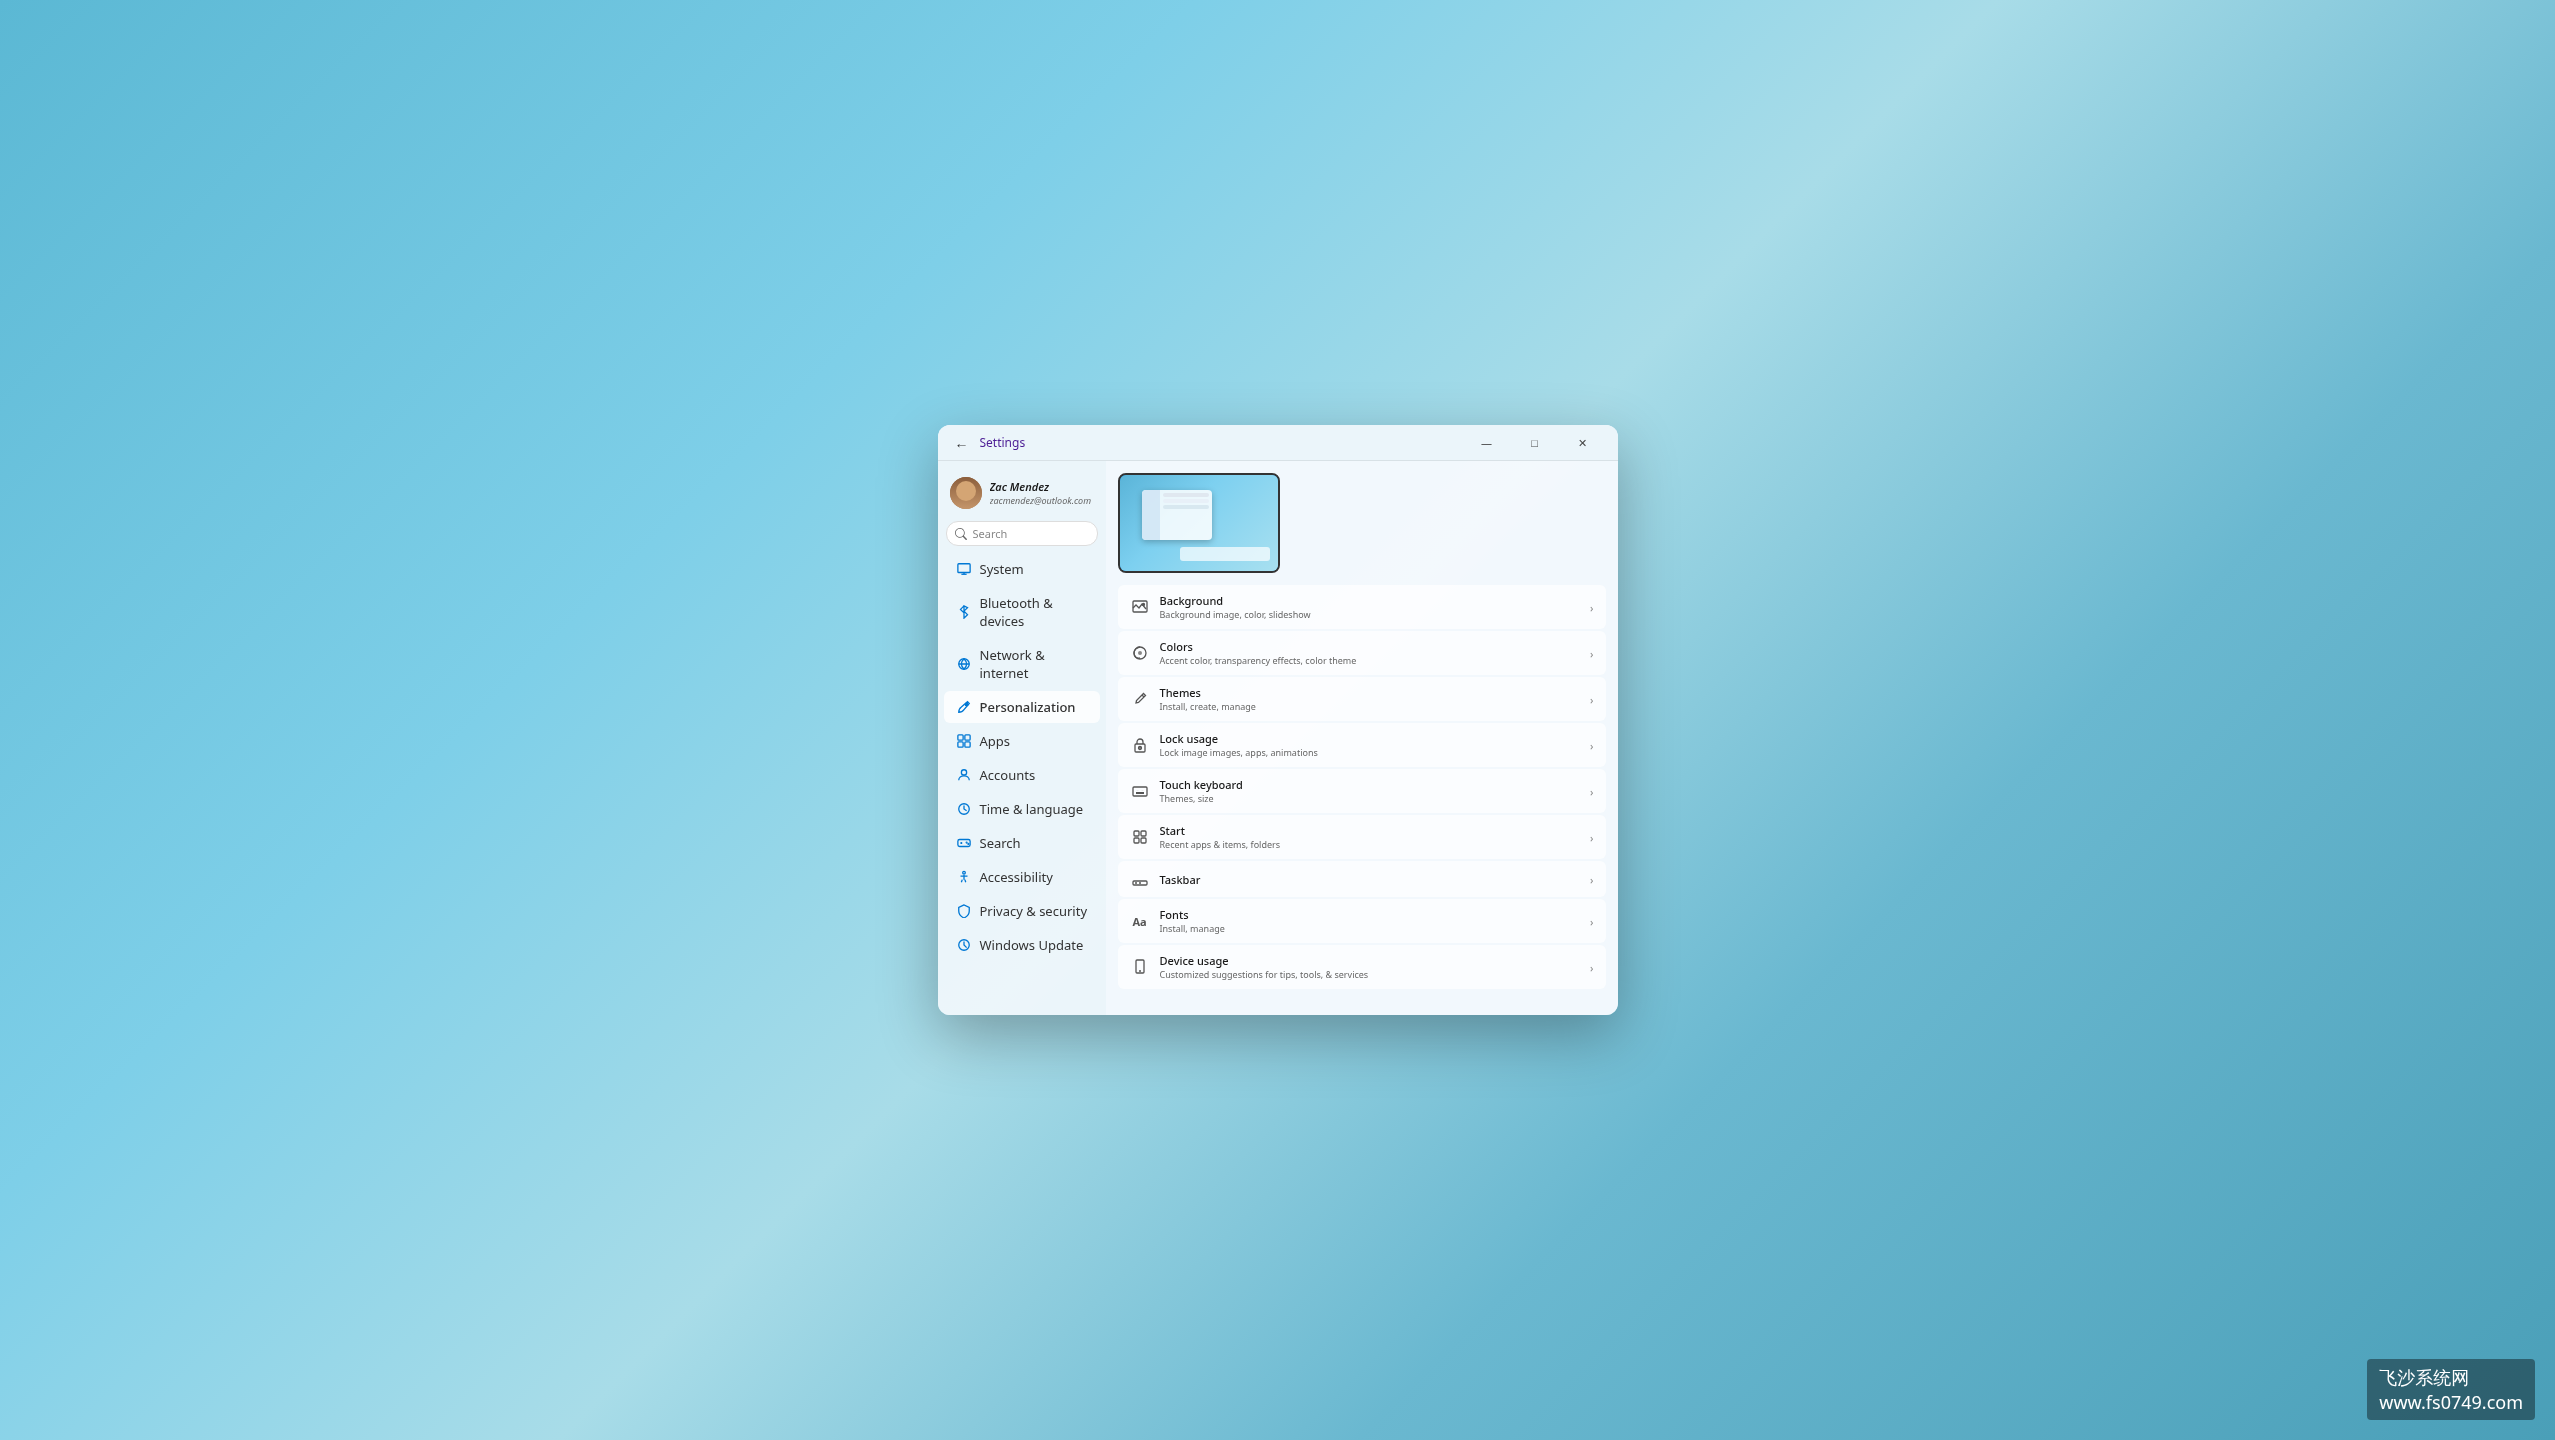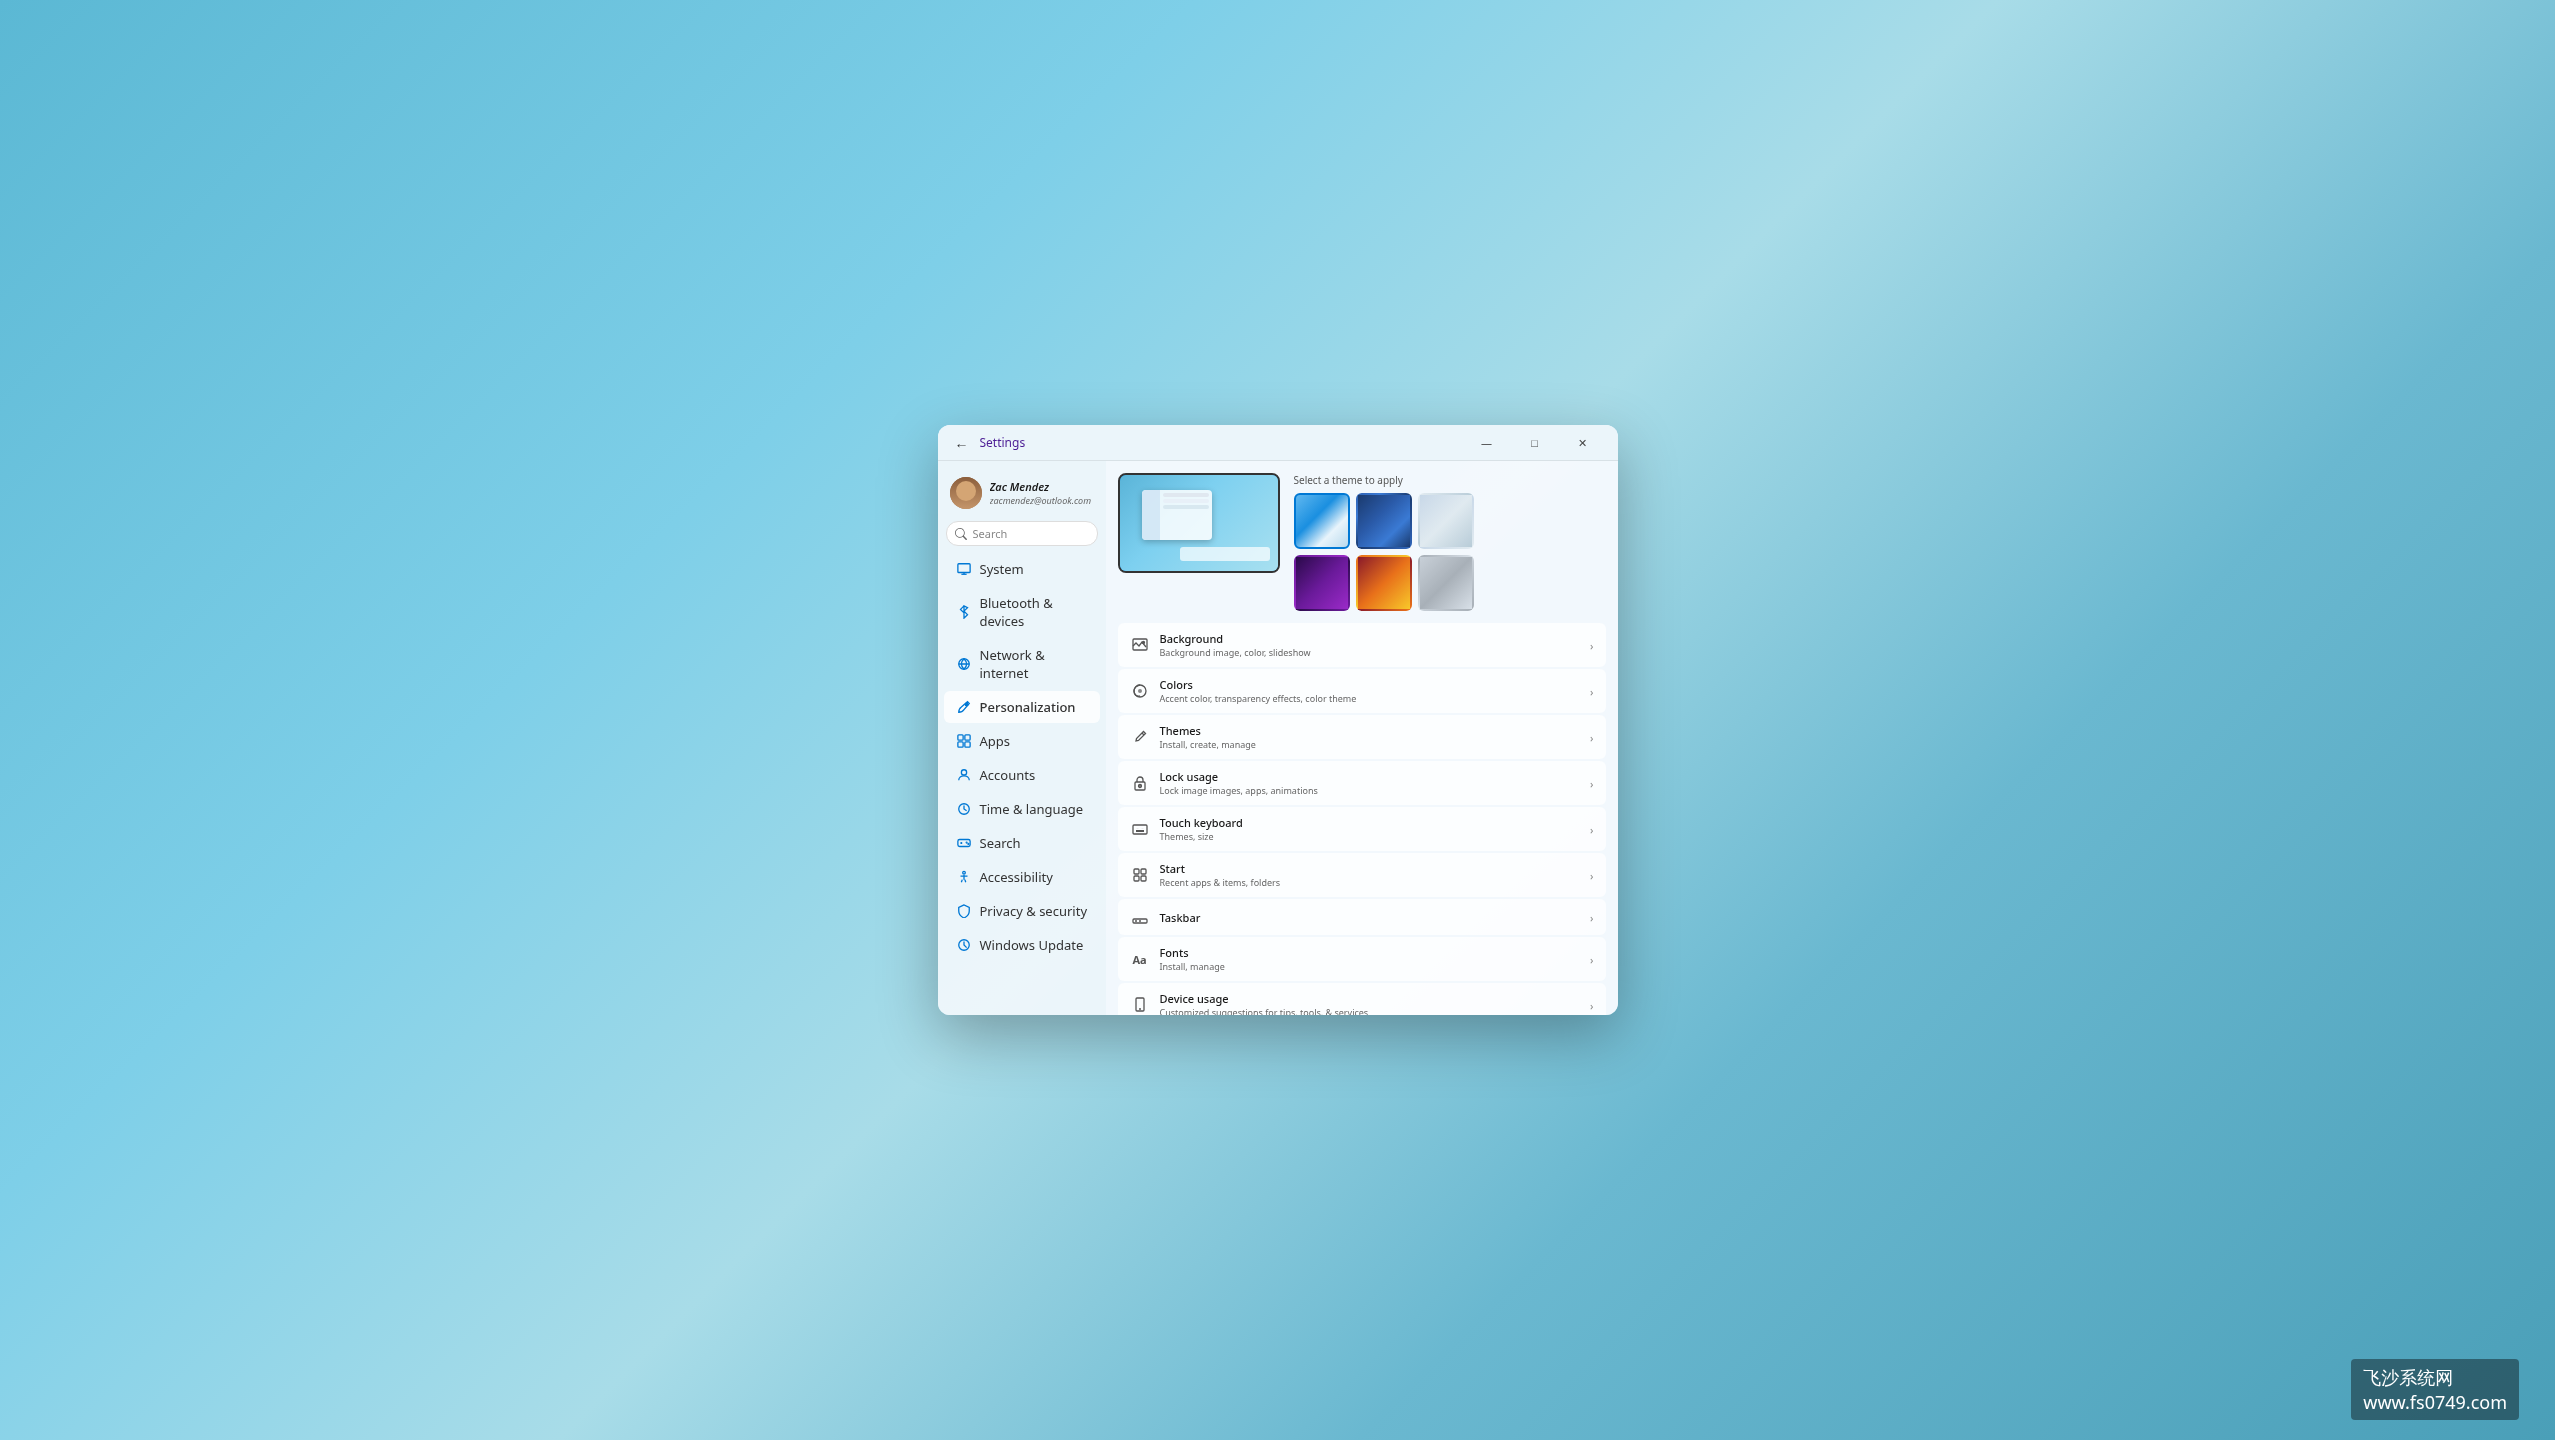--- a/index.html
+++ b/index.html
@@ -10,21 +10,21 @@
       display: flex;
       align-items: center;
       justify-content: center;
       font-family: 'Segoe UI', system-ui, sans-serif;
       overflow: hidden;
     }
 
     .watermark {
       position: fixed;
       bottom: 20px;
-      right: 36px;
+      right: 20px;
       background: rgba(0,0,0,0.4);
       color: white;
       font-size: 18px;
       padding: 6px 12px;
       border-radius: 4px;
       z-index: 9999;
     }
 
     .window {
       width: 680px;
@@ -515,31 +515,20 @@
                   <div style="height:4px;background:#e0e8f0;border-radius:2px;"></div>
                   <div style="height:4px;background:#e8f0f8;border-radius:2px;"></div>
                   <div style="height:4px;background:#d8e8f0;border-radius:2px;"></div>
                 </div>
               </div>
               <div style="position:absolute;left:60px;bottom:10px;right:8px;height:14px;background:rgba(255,255,255,0.7);border-radius:3px;"></div>
             </div>
           </div>
         </div>
 
-        <div class="theme-grid-container">
-          <div class="theme-label">Select a theme to apply</div>
-          <div class="theme-grid">
-            <div class="theme-thumb theme-thumb-1 selected"></div>
-            <div class="theme-thumb theme-thumb-2"></div>
-            <div class="theme-thumb theme-thumb-3"></div>
-            <div class="theme-thumb theme-thumb-4"></div>
-            <div class="theme-thumb theme-thumb-5"></div>
-            <div class="theme-thumb theme-thumb-6"></div>
-          </div>
-        </div>
       </div>
 
       <div class="settings-list">
 
         <div class="settings-item">
           <div class="settings-item-icon">
             <svg width="16" height="16" viewBox="0 0 16 16" fill="none" stroke="#555" stroke-width="1.3">
               <rect x="1" y="2" width="14" height="11" rx="1"></rect>
               <path d="M1 9l3-3 3 3 3-4 4 5"></path>
               <circle cx="11.5" cy="5.5" r="1" fill="#555"></circle>

